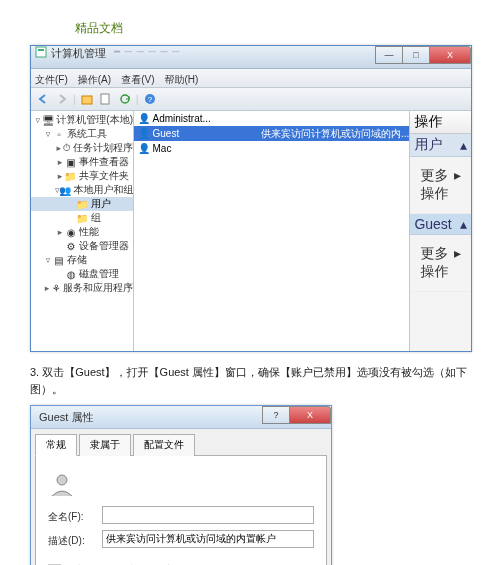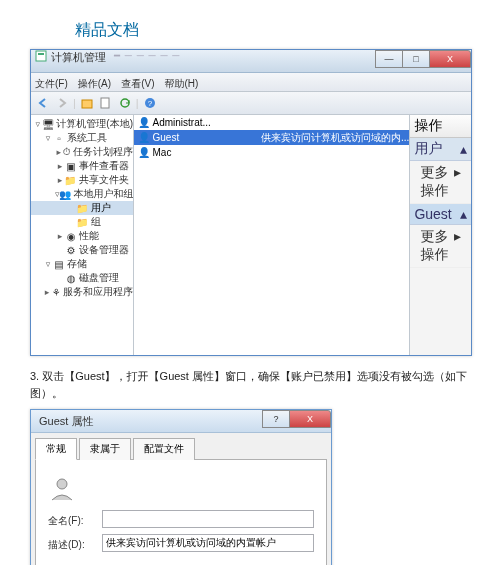--- a/index.html
+++ b/index.html
@@ -1,17 +1,17 @@
 <!DOCTYPE html>
 <html><head>
 <meta charset="utf-8">
 <style>
 body{margin:0;font-family:"Microsoft YaHei",SimSun,sans-serif;background:#fff;font-size:11px}
 .page{width:500px;margin:0 auto;padding-top:20px}
-.doc-title{font-size:16px;color:#0369a1;margin-left:75px;margin-bottom:8px}
+.doc-title{font-size:12px;color:#4d7c0f;margin-left:75px;margin-bottom:8px}
 .window{margin-left:30px;width:440px;border:1px solid #5a8ac6;background:#fff;box-shadow:0 0 3px rgba(0,0,0,0.2)}
 .titlebar{height:22px;background:linear-gradient(#e8f0f8,#c8d8e8);display:flex;align-items:flex-start;border-bottom:1px solid #a0b8d0;position:relative}
 .titlebar-icon{width:12px;height:12px;margin:0 4px;display:flex;align-items:center}
 .titlebar-text{font-size:11px;color:#333}
 .titlebar-blur{margin-left:8px;color:#aab;font-size:10px;letter-spacing:1px;filter:blur(0.5px)}
 .winbtns{position:absolute;right:0;top:0;display:flex;height:16px}
 .winbtn{width:26px;height:16px;border:1px solid #888;display:flex;align-items:center;justify-content:center;font-size:9px;background:linear-gradient(#f0f4f8,#d0e0f0);color:#333;margin-left:-1px}
 .winbtn.close{background:linear-gradient(#e88,#c44);color:#fff;width:40px;border-radius:0 3px 0 0}
 .menubar{height:18px;background:linear-gradient(#f4f6f9,#e4e8ef);display:flex;align-items:flex-end;border-bottom:1px solid #c0c8d0;padding-left:4px;font-size:10px;color:#333}
 .menu-item{margin-right:10px}
@@ -30,21 +30,21 @@
 .lh1{width:78px}.lh2{width:45px}.lh3{flex:1}
 .list-body{flex:1;background:#fff}
 .lrow{display:flex;height:15px;font-size:10px;align-items:center}
 .lrow.sel{background:#3875d7;color:#fff}
 .lc1{width:78px;padding-left:4px;display:flex;align-items:center;gap:2px;overflow:hidden}
 .lc2{width:45px}.lc3{flex:1;overflow:hidden;white-space:nowrap}
 .action-pane{width:82px;background:#f4f4f4;display:flex;flex-direction:column;font-size:14px}
 .action-head{height:18px;background:linear-gradient(#fdfdfd,#ececec);border-bottom:1px solid #c8c8c8;padding:2px 4px}
 .action-sec{background:#d8e4f0;color:#336;padding:2px 4px;display:flex;justify-content:space-between;align-items:center;border-bottom:1px solid #c0cde0}
 .action-sec.g{background:#c8dcf0}
-.action-item{padding:3px 10px;color:#333;border-bottom:1px solid #eee;display:flex;justify-content:flex-start}
+.action-item{padding:10px 10px;color:#333;border-bottom:1px solid #eee;display:flex;justify-content:flex-start}
 .step-text{margin:12px 30px 8px 30px;font-size:11px;color:#222;line-height:1.5}
 .dialog{margin-left:30px;width:300px;border:1px solid #6a9ad0;background:#f0f0f0;box-shadow:0 0 3px rgba(0,0,0,0.2)}
 .dlg-title{height:22px;background:linear-gradient(#eaf2fa,#cadcee);display:flex;align-items:center;padding-left:8px;font-size:11px;color:#333;position:relative;border-bottom:1px solid #a8c0d8}
 .dlg-tabs{display:flex;padding:4px 4px 0 4px;background:#f0f0f0}
 .dlg-tab{padding:3px 10px;font-size:10px;border:1px solid #b0b0b0;background:#f8f8f8;margin-right:2px;border-bottom:none;position:relative;top:1px}
 .dlg-tab.active{background:#fff;border-bottom:1px solid #fff}
 .dlg-body{background:#fff;margin:0 4px 4px 4px;border:1px solid #b0b0b0;padding:14px 12px;min-height:130px}
 .usr-icon{width:28px;height:28px;margin-bottom:8px}
 .field-row{display:flex;align-items:flex-end;margin-bottom:6px;font-size:10px}
 .field-row label{width:54px;color:#333}

